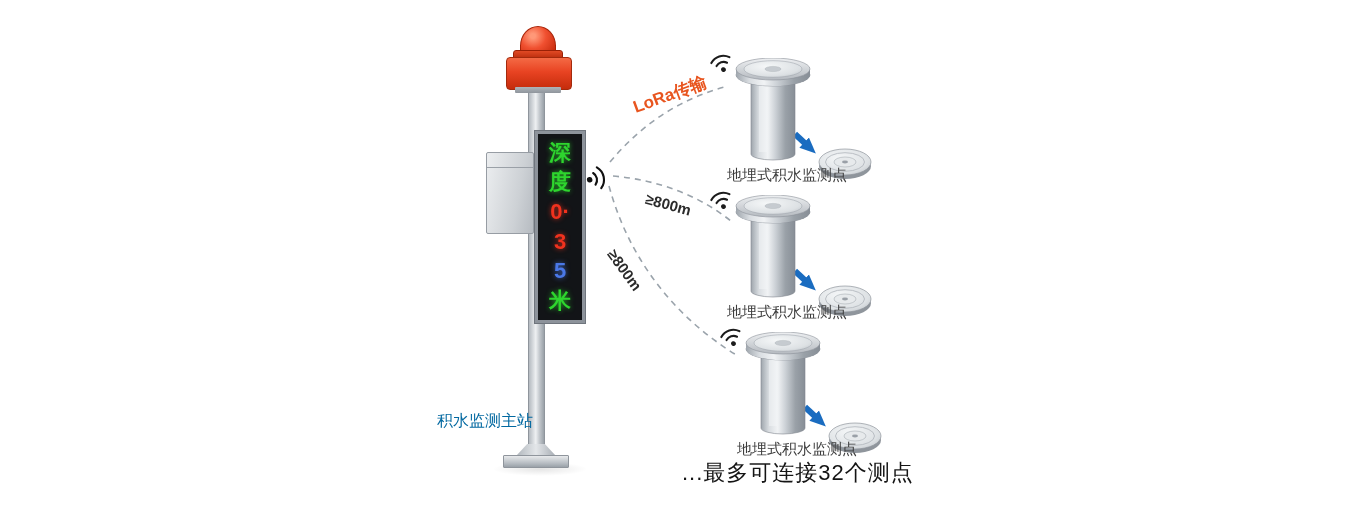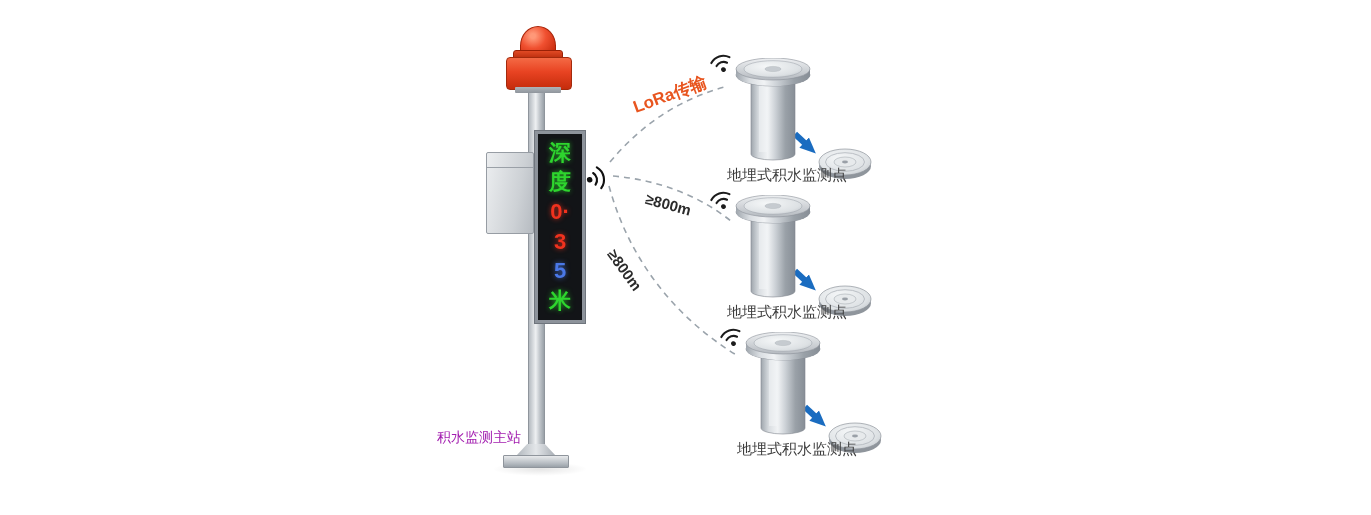--- a/index.html
+++ b/index.html
@@ -65,21 +65,21 @@
     display:flex; flex-direction:column; justify-content:space-around; align-items:center;
     padding:4px 0; box-sizing:border-box;
   }
   .led-char { font-size:22px; font-weight:bold; line-height:1; }
   .led-green { color:#2ed52e; text-shadow:0 0 5px rgba(46,213,46,.75); }
   .led-red   { color:#f0321e; text-shadow:0 0 5px rgba(240,50,30,.75); }
   .led-blue  { color:#4a78e8; text-shadow:0 0 5px rgba(74,120,232,.75); }
 
   .signal-icon { left:582px; top:162px; width:32px; height:32px; z-index:5; transform:rotate(-12deg); }
 
-  .station-label { left:437px; top:429px; z-index:5; font-size:14px; color:#a21caf; white-space:nowrap; }
+  .station-label { left:437px; top:411px; z-index:5; font-size:16px; color:#0369a1; white-space:nowrap; }
 
   
   .sensor { position:absolute; width:190px; height:132px; z-index:2; }
   .s1 { left:705px; top:50px; }
   .s2 { left:705px; top:187px; }
   .s3 { left:715px; top:324px; }
   .wifi { position:absolute; left:2px; top:0; width:28px; height:24px; transform:rotate(-18deg); }
   .cyl  { position:absolute; left:30px; top:8px; width:76px; height:106px; }
   .disc { position:absolute; left:112px; top:94px; width:56px; height:38px; }
   .sensor-label { position:absolute; left:22px; top:116px; width:136px; font-size:15px; color:#3c3c3c; white-space:nowrap; }
@@ -229,14 +229,15 @@
       <ellipse cx="28" cy="18" rx="11" ry="5" fill="#e7eaec" stroke="#a8aeb4" stroke-width="0.6"></ellipse>
       <ellipse cx="28" cy="18" rx="3" ry="1.4" fill="#9aa0a7"></ellipse>
     </svg>
     <div class="sensor-label">地埋式积水监测点</div>
   </div>
 
   <div class="link-label lora-label">LoRa传输</div>
   <div class="link-label range-label-1">≥800m</div>
   <div class="link-label range-label-2">≥800m</div>
 
+  <div class="abs footer-note">...最多可连接32个测点</div>
 
 </div>
 
 </body></html>

